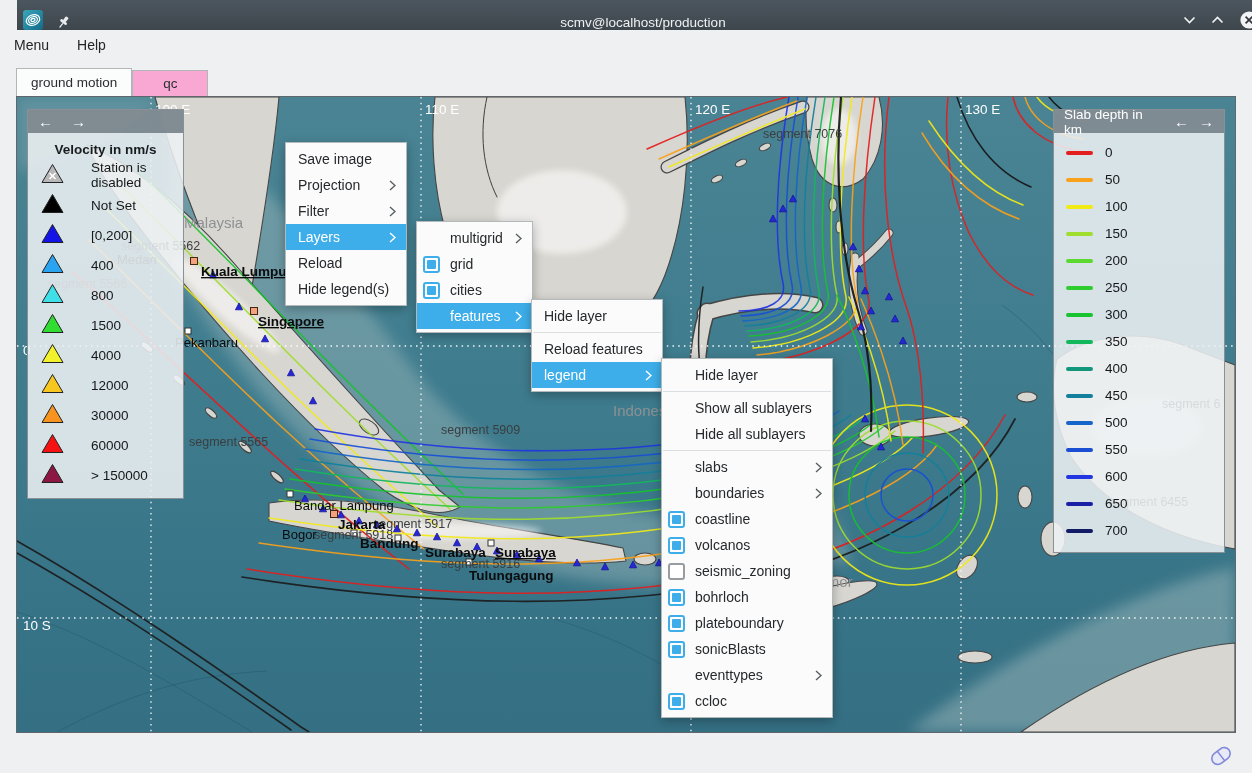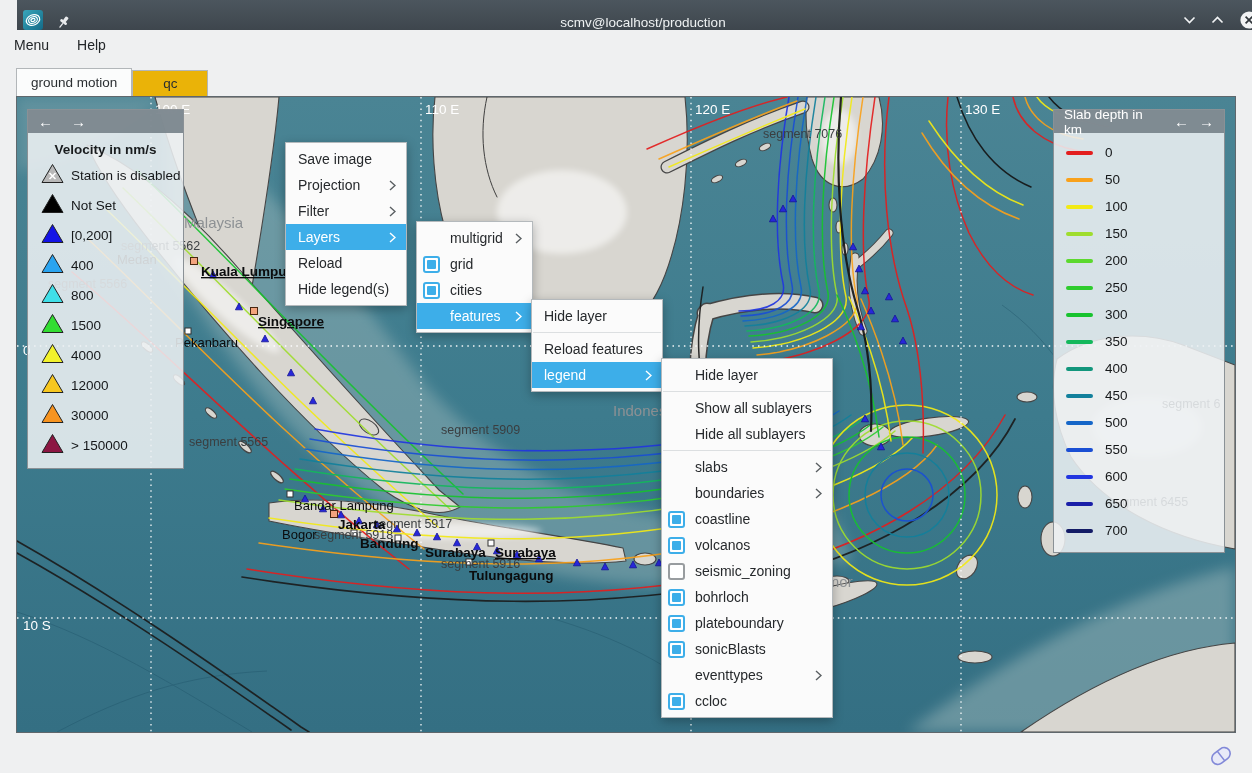--- a/index.html
+++ b/index.html
@@ -14,42 +14,42 @@
   .wtitle{position:absolute;left:0;right:0;text-align:center;font-size:13.5px;color:#eef1f2;pointer-events:none;}
   .wbtns{margin-left:auto;display:flex;align-items:center;gap:15px;margin-right:10px;z-index:2;}
   .wbtn{display:flex;align-items:center;cursor:default;}
 
   
   .menubar{position:absolute;left:0;top:30px;width:100%;height:30px;background:#eff0f1;
     display:flex;align-items:center;padding-left:14px;gap:28px;font-size:14px;color:#232629;}
   .mb-item{cursor:default;}
   .tabbar{position:absolute;left:0;top:60px;width:100%;height:36px;display:flex;align-items:flex-end;padding-left:16px;}
   .tab{height:26px;line-height:26px;min-width:76px;text-align:center;padding:0 14px;font-size:13.5px;
-    background:#eab308;border:1px solid #b2b6b9;border-bottom:none;color:#2a2e31;box-sizing:border-box;}
+    background:#f9a8d4;border:1px solid #b2b6b9;border-bottom:none;color:#2a2e31;box-sizing:border-box;}
   .tab.active{background:#fbfcfc;height:28px;line-height:28px;}
 
   
   .mapwrap{position:absolute;left:16px;top:96px;width:1218px;height:635px;border:1px solid #5f676c;background:#3d7b8d;}
   .mapwrap svg text{font-family:"Liberation Sans",sans-serif;}
   .tgrat{fill:#ffffff;font-size:13.5px;}
   .tcountry{fill:#8d9194;font-size:15px;}
   .tcity{fill:#0b0c0d;font-size:13.5px;font-weight:bold;}
   .ttown{fill:#0b0c0d;font-size:13px;}
   .tseg{fill:#3a3e40;font-size:12.5px;}
 
   
   .legend{position:absolute;background:rgba(238,241,243,0.87);border:1px solid #8a9196;box-sizing:border-box;}
   .vleg{left:10px;top:12px;width:157px;}
   .sleg{right:10px;top:12px;width:172px;}
   .lhead{height:23px;background:rgba(120,131,139,0.92);display:flex;align-items:center;padding:0 10px;gap:18px;}
   .lhead.shead{gap:10px;}
   .lnav{color:#fff;font-weight:bold;font-size:15px;line-height:1;cursor:default;}
   .sltitle{color:#fff;font-size:13.5px;flex:1;}
   .vtitle{text-align:center;font-weight:bold;font-size:13.5px;color:#191c1e;margin:9px 0 3px;}
-  .vrow{display:flex;align-items:center;height:30px;padding-left:13px;gap:7px;font-size:13.5px;color:#151719;}
+  .vrow{display:flex;align-items:center;height:30px;padding-left:13px;gap:27px;font-size:13.5px;color:#151719;}
   .srow{display:flex;align-items:center;height:27px;padding-left:12px;gap:12px;font-size:13.5px;color:#151719;}
   .swatch{width:27px;height:4px;border-radius:2px;flex:0 0 27px;}
   .vleg .pad, .sleg .pad{height:8px;}
 
   
   .cmenu{position:absolute;background:#fbfbfb;border:1px solid #b4b9bc;box-shadow:0 3px 10px rgba(0,0,0,.28);
     padding:3px 0;font-size:14px;color:#26292c;z-index:40;}
   .mi{display:flex;align-items:center;height:26px;padding:0 8px 0 12px;white-space:nowrap;}
   .haschecks .mi{padding-left:6px;}
   .mcheck{width:22px;flex:0 0 22px;display:flex;align-items:center;margin-right:5px;}
@@ -424,20 +424,26 @@
             <span>12000</span>
           </div>
           <div class="vrow">
             <span><svg width="23" height="21" viewBox="0 0 23 21">
                 <polygon points="11.5,1.5 22,19.5 1,19.5" fill="#f79420" stroke="#222" stroke-width="1"></polygon>
               </svg></span>
             <span>30000</span>
           </div>
           <div class="vrow">
             <span><svg width="23" height="21" viewBox="0 0 23 21">
+                <polygon points="11.5,1.5 22,19.5 1,19.5" fill="#f51212" stroke="#222" stroke-width="1"></polygon>
+              </svg></span>
+            <span>60000</span>
+          </div>
+          <div class="vrow">
+            <span><svg width="23" height="21" viewBox="0 0 23 21">
                 <polygon points="11.5,1.5 22,19.5 1,19.5" fill="#8c1743" stroke="#222" stroke-width="1"></polygon>
               </svg></span>
             <span>&gt; 150000</span>
           </div>
         </div>
       <div class="pad"></div>
     </div>
 
     
     <div class="legend sleg">

